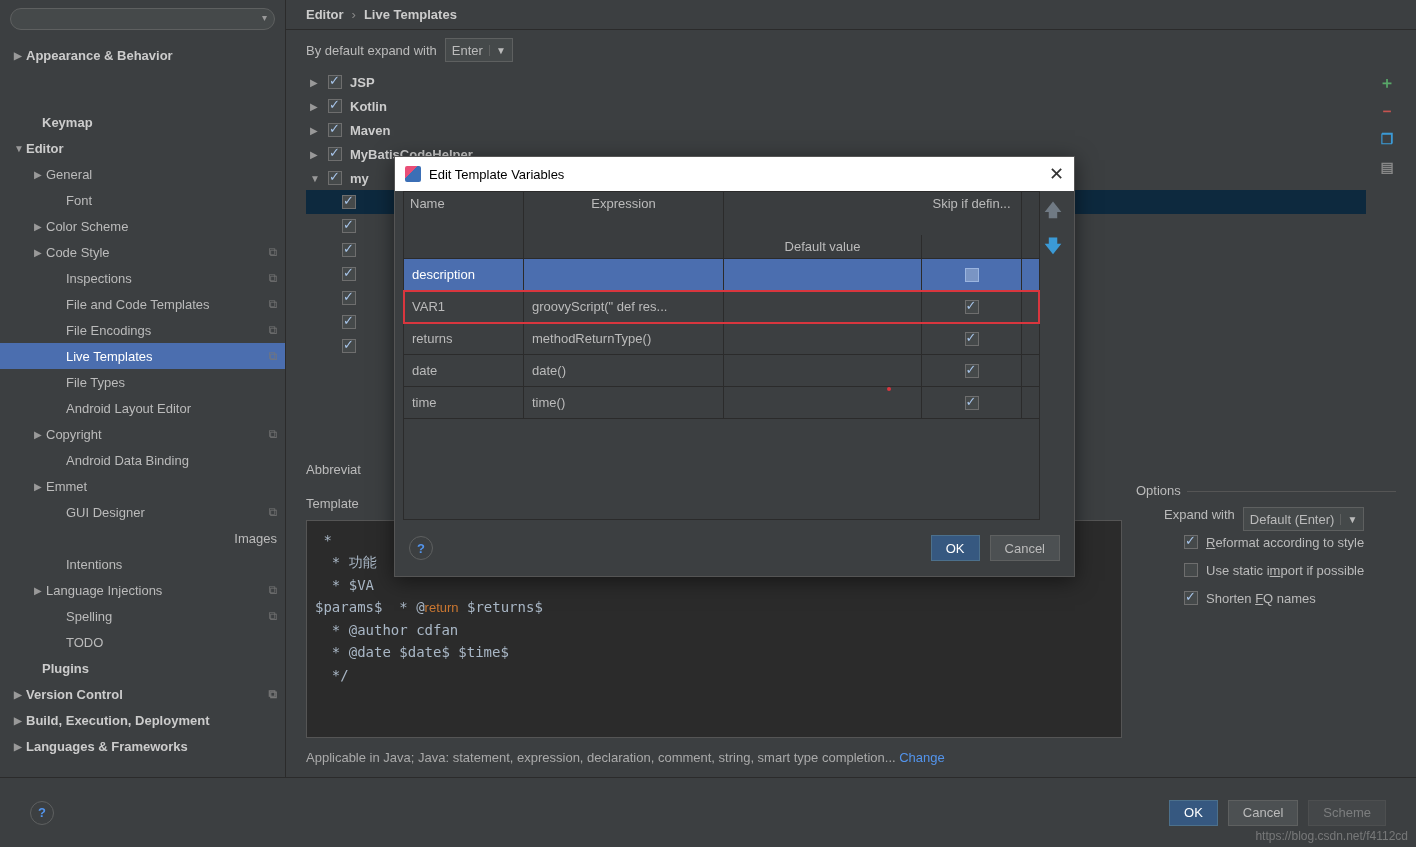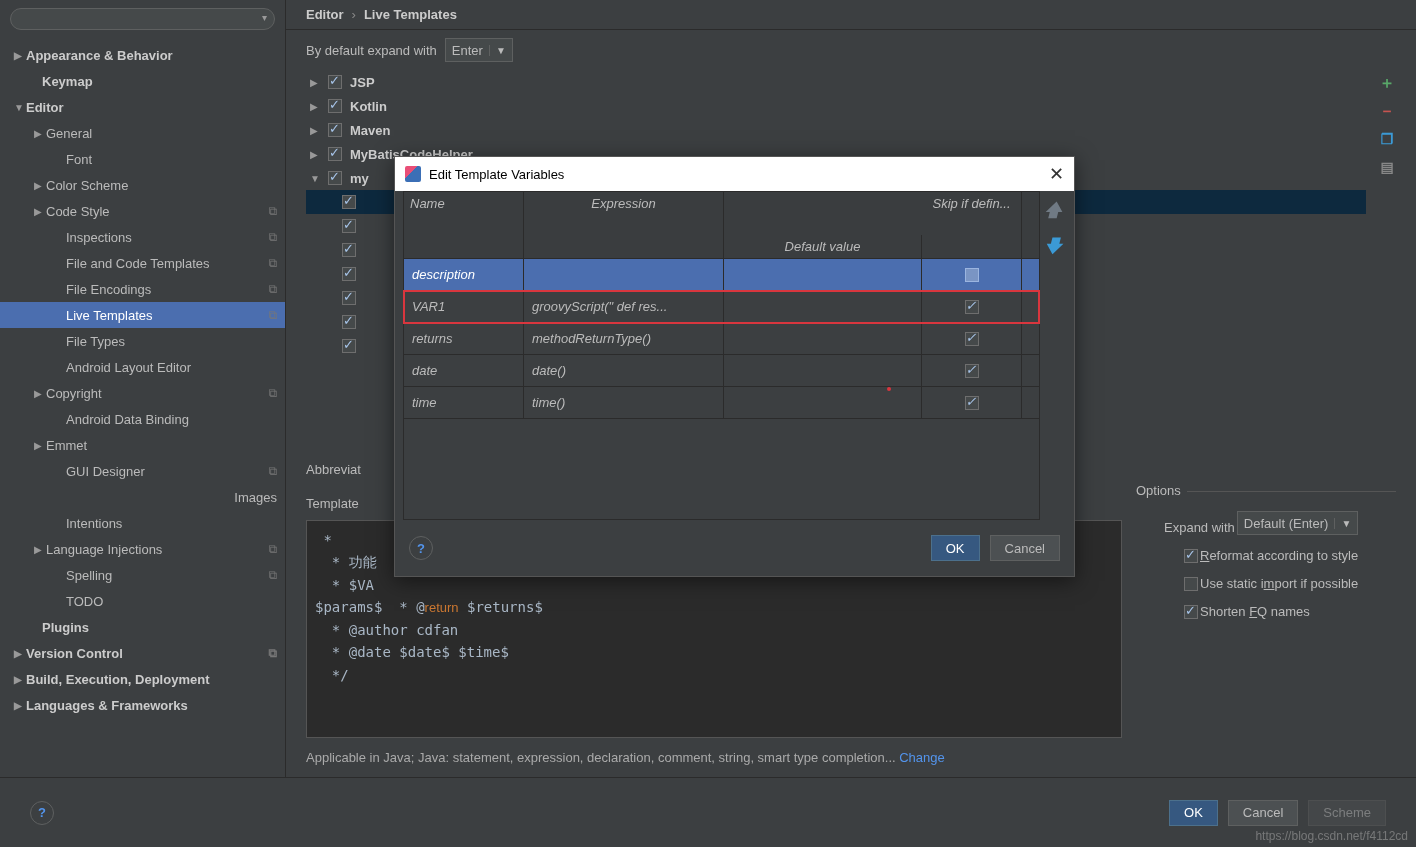--- a/index.html
+++ b/index.html
@@ -42,33 +42,33 @@
 .kw{color:#cc7832;}
 .applicable{padding:12px 0;color:#aaa;}
 .link{color:#5394ec;cursor:pointer;}
 .right-panel{width:260px;padding-top:7px;}
 .btn{background:#4c5052;border:1px solid #5e6060;color:#bbb;height:26px;padding:0 14px;display:inline-flex;align-items:center;justify-content:center;}
 .btn.primary{background:#365880;border-color:#4c708c;color:#fff;}
 .btn.wide{width:100%;}
 .opt-group{margin-top:32px;}
 .opt-title{background:#3c3f41;color:#bbb;position:relative;top:-9px;padding-right:6px;}
 .opt-border{border-top:1px solid #555;margin-top:8px;}
-.opt-row{display:flex;align-items:flex-end;gap:2px;height:28px;padding-left:28px;}
+.opt-row{display:flex;align-items:flex-start;gap:8px;height:28px;padding-left:28px;}
 .cb{width:14px;height:14px;background:#45494a;border:1px solid #6e6e6e;position:relative;}
 .cb.checked::after{content:"✓";position:absolute;top:-3px;left:0;color:#a7c4e9;font-size:13px;}
 .footer{height:70px;border-top:1px solid #2b2b2b;display:flex;align-items:center;justify-content:space-between;padding:0 30px;}
 .help-circle{width:24px;height:24px;border:1px solid #5e6060;border-radius:50%;display:flex;align-items:center;justify-content:center;color:#5394ec;font-weight:bold;}
 .footer-btns{display:flex;gap:10px;}
 
 .dialog{position:absolute;left:394px;top:156px;width:681px;background:#3c3f41;border:1px solid #555;box-shadow:0 4px 20px rgba(0,0,0,.5);}
 .dlg-title{height:34px;background:#fff;color:#000;display:flex;align-items:center;padding:0 10px;justify-content:space-between;}
 .dlg-title-left{display:flex;align-items:center;gap:8px;}
 .dlg-icon{width:16px;height:16px;background:linear-gradient(135deg,#e94e77 40%,#3b6fb6 40%);border-radius:2px;}
 .dlg-close{font-size:18px;color:#333;cursor:pointer;}
-.dlg-body{display:flex;padding:0 8px 0 8px;font-style:italic;}
+.dlg-body{display:flex;padding:0 8px 0 8px;}
 .tbl{flex:1;border:1px solid #2b2b2b;}
 .tbl-head{display:flex;background:#3a3d3f;border-bottom:1px solid #2b2b2b;}
 .tbl-head>div{padding:4px 6px;color:#bbb;text-align:center;border-right:1px solid #2b2b2b;}
 .c-name{width:120px;text-align:left!important;}
 .c-expr{width:200px;}
 .c-def{width:198px;margin-top:43px;}
 .c-skip{width:100px;}
 .tbl-row{display:flex;height:32px;align-items:flex-end;border-bottom:1px solid #2b2b2b;}
 .tbl-row>div{padding:0 8px;border-right:1px solid #2b2b2b;height:100%;display:flex;align-items:center;}
 .tbl-row.selected{background:#4b6eaf;color:#fff;}
@@ -92,21 +92,21 @@
   <div class="sidebar">
     <div class="search-wrap">
       <span class="search-icon">⌕</span>
       <input class="search" placeholder="" style="">
     </div>
     <div class="tree" id="tree">
         <div class="tree-row bold" style="padding-left: 14px;">
           <span class="tree-arrow">▶</span>
           <span class="tree-label">Appearance &amp; Behavior</span>
         </div>
-        <div class="tree-row bold" style="padding-left: 30px;">
+        <div class="tree-row bold" style="padding-left: 30px; margin-top: 41px;">
           <span class="tree-arrow"></span>
           <span class="tree-label">Keymap</span>
         </div>
         <div class="tree-row bold" style="padding-left: 14px;">
           <span class="tree-arrow">▼</span>
           <span class="tree-label">Editor</span>
         </div>
         <div class="tree-row" style="padding-left: 34px;">
           <span class="tree-arrow">▶</span>
           <span class="tree-label">General</span>

